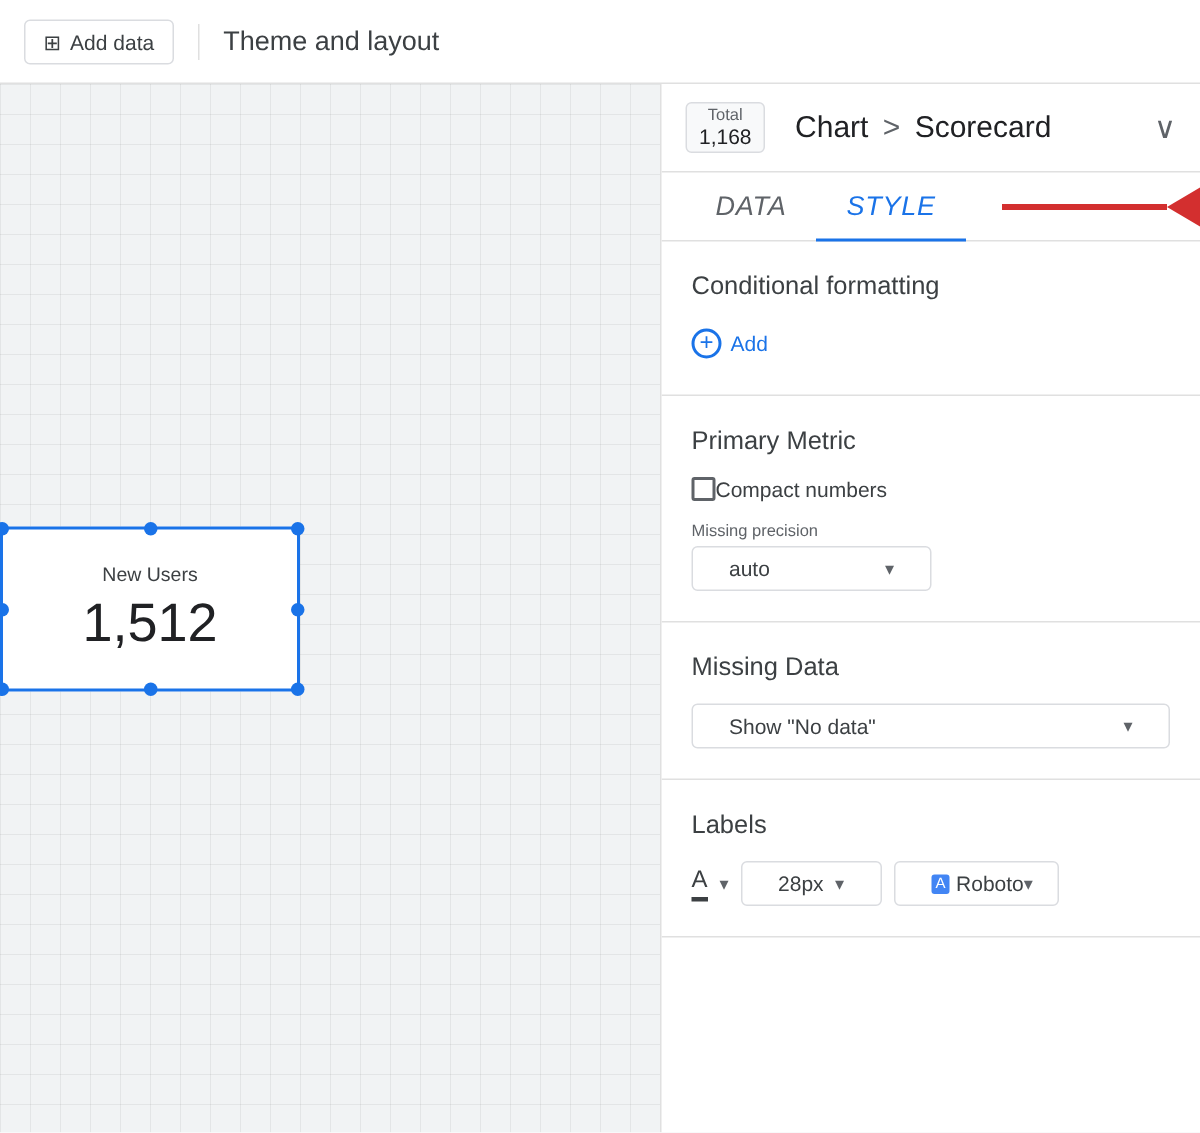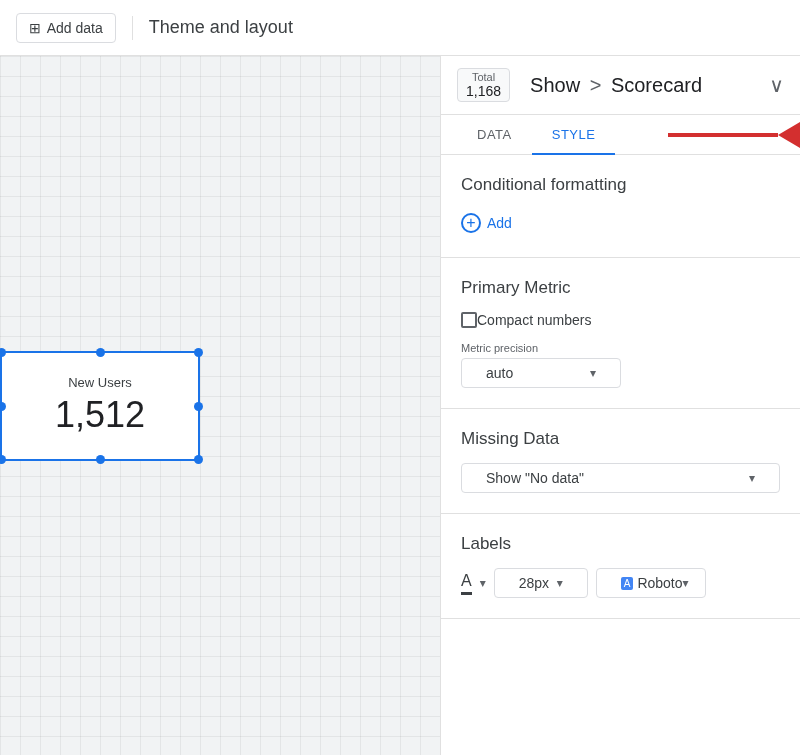--- a/index.html
+++ b/index.html
@@ -167,26 +167,27 @@
 
     
     .tabs {
       display: flex;
       border-bottom: 1px solid #e0e0e0;
       padding: 0 16px;
       position: relative;
     }
     .tab {
       padding: 12px 20px;
-      font-size: 13px;
+      font-size: 18px;
       font-weight: 500;
       color: #5f6368;
       cursor: pointer;
       letter-spacing: 0.5px;
       position: relative;
+      font-style: italic;
     }
     .tab.active {
       color: #1a73e8;
     }
     .tab.active::after {
       content: '';
       position: absolute;
       bottom: -1px;
       left: 0;
       right: 0;
@@ -336,21 +337,21 @@
 
   <div class="right-panel">
 
     <div class="panel-header">
       <div class="panel-header-left">
         <div class="total-badge">
           <span>Total</span>
           <span class="total-badge-value">1,168</span>
         </div>
         <span class="panel-breadcrumb">
-          <span>Show</span>
+          <span>Chart</span>
           <span class="breadcrumb-separator">&gt;</span>
           <span>Scorecard</span>
         </span>
       </div>
       <button class="panel-collapse-btn">∨</button>
     </div>
 
     <div class="tabs" style="position:relative;">
       <div class="tab">DATA</div>
       <div class="tab active">STYLE</div>
@@ -369,21 +370,21 @@
       </button>
     </div>
 
     <div class="panel-section">
       <div class="section-title">Primary Metric</div>
       <div class="checkbox-row">
         <div class="checkbox"></div>
         <span class="checkbox-label">Compact numbers</span>
       </div>
       <div class="dropdown-group">
-        <div class="dropdown-label">Metric precision</div>
+        <div class="dropdown-label">Missing precision</div>
         <div class="dropdown">
           <span>auto</span>
           <span class="chevron">▾</span>
         </div>
       </div>
     </div>
 
     <div class="panel-section">
       <div class="section-title">Missing Data</div>
       <div class="dropdown dropdown-full">

